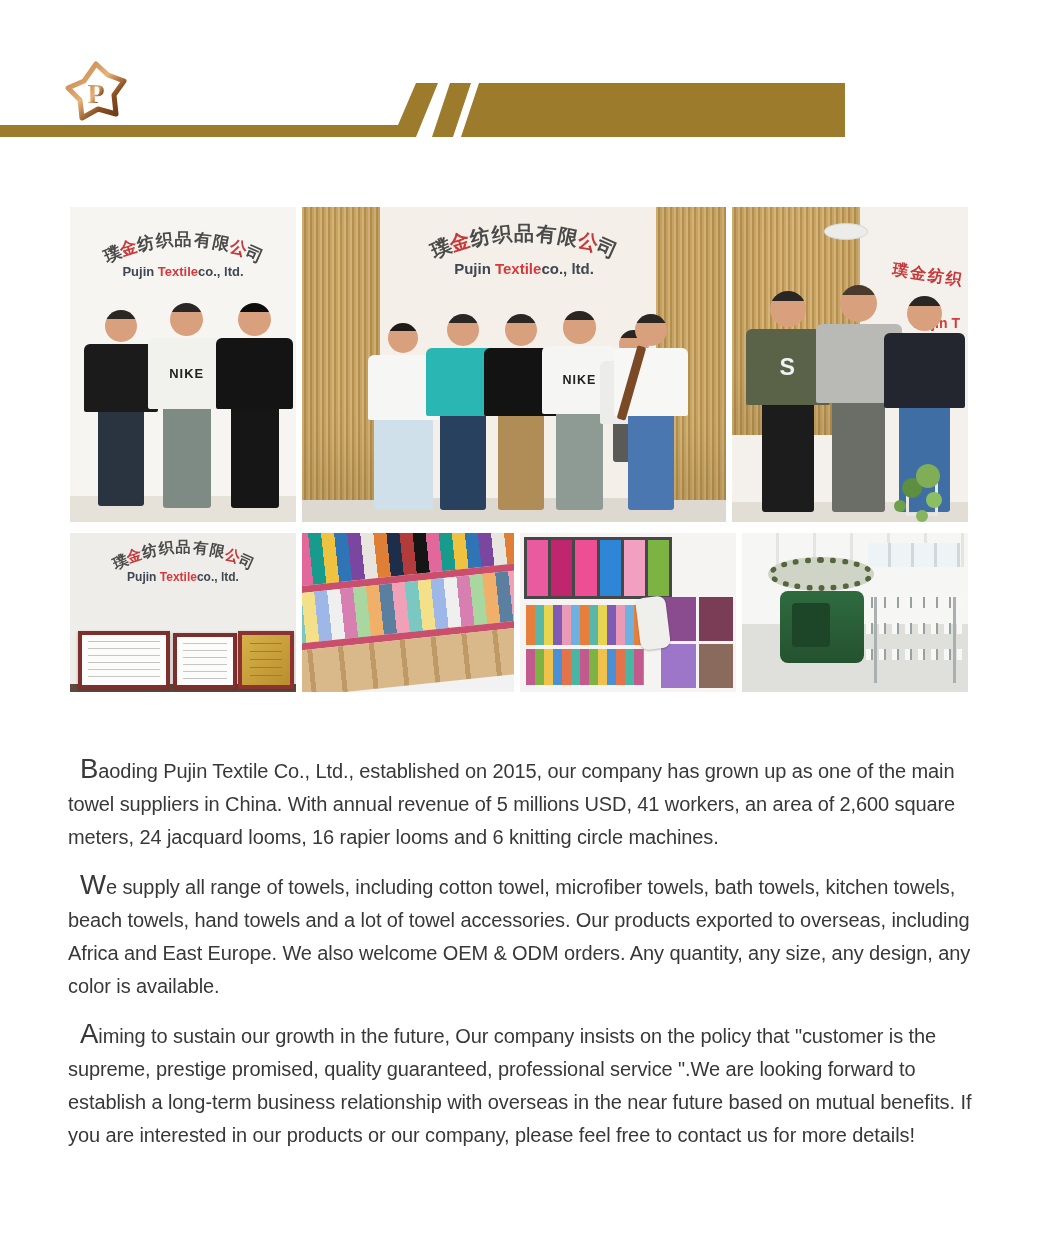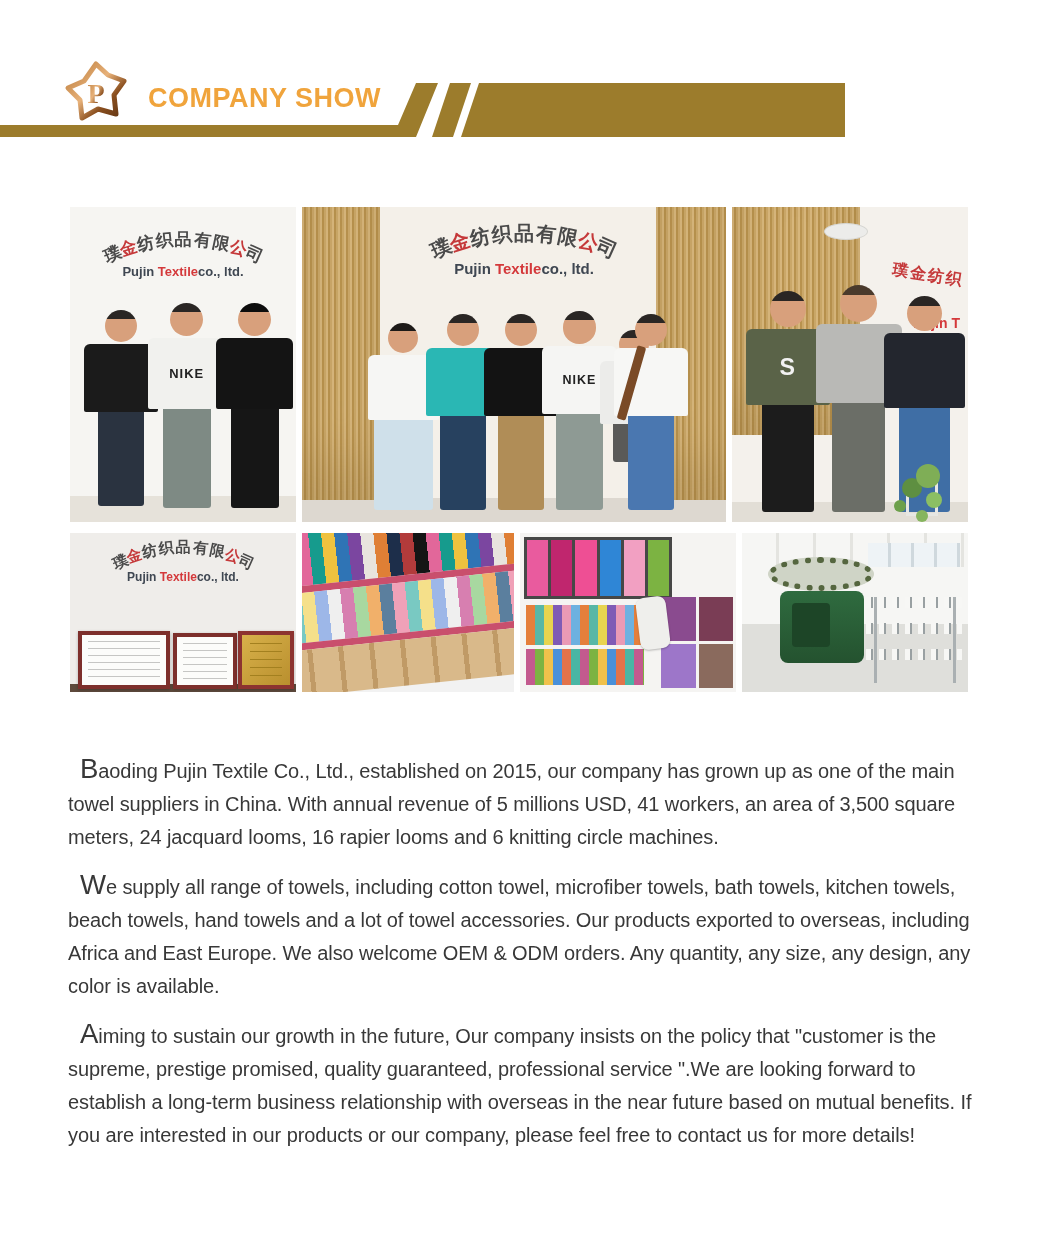--- a/index.html
+++ b/index.html
@@ -147,21 +147,20 @@
             <stop offset="0" stop-color="#b97a3a"></stop>
             <stop offset="0.45" stop-color="#e8b27a"></stop>
             <stop offset="0.7" stop-color="#8a4f1f"></stop>
             <stop offset="1" stop-color="#5f3413"></stop>
           </linearGradient>
         </defs>
         <path d="M32 4 L44 15 L60 21 L50 35 L52 54 L34 49 L18 58 L16 40 L4 28 L20 21 Z" fill="none" stroke="url(#lg)" stroke-width="5" stroke-linejoin="round"></path>
         <text x="32" y="43" text-anchor="middle" font-size="28" font-weight="bold" fill="url(#lg)" font-family="Liberation Serif, serif">P</text>
       </svg>
     </div>
-    <div class="hdr-title">COMPANY SHOW</div>
   </div>
 
   <div class="gallery">
 
     <div class="g-row top">
 
       <figure class="photo" style="width:226px;margin:0;">
         <div class="floor" style="height:26px;"></div>
         <div class="sign" style="top:24px;">
           <div class="sign-cn" style="font-size:17px;">
@@ -345,18 +344,18 @@
         <div class="rack" style="top:64px;"></div>
         <div class="rack" style="top:90px;"></div>
         <div class="rack" style="top:116px;"></div>
         <div class="rleg" style="left:132px;top:64px;height:86px;"></div>
         <div class="rleg" style="right:12px;top:64px;height:86px;"></div>
       </figure>
     </div>
   </div>
 
   <div class="about">
-    <p>Baoding Pujin Textile Co., Ltd., established on 2015, our company has grown up as one of the main towel suppliers in China. With annual revenue of 5 millions USD, 41 workers, an area of 3,500 square meters, 24 jacquard looms, 16 rapier looms and 6 knitting circle machines.</p>
+    <p>Baoding Pujin Textile Co., Ltd., established on 2015, our company has grown up as one of the main towel suppliers in China. With annual revenue of 5 millions USD, 41 workers, an area of 2,600 square meters, 24 jacquard looms, 16 rapier looms and 6 knitting circle machines.</p>
     <p>We supply all range of towels, including cotton towel, microfiber towels, bath towels, kitchen towels, beach towels, hand towels and a lot of towel accessories. Our products exported to overseas, including Africa and East Europe. We also welcome OEM &amp; ODM orders. Any quantity, any size, any design, any color is available.</p>
     <p>Aiming to sustain our growth in the future, Our company insists on the policy that "customer is the supreme, prestige promised, quality guaranteed, professional service ".We are looking forward to establish a long-term business relationship with overseas in the near future based on mutual benefits. If you are interested in our products or our company, please feel free to contact us for more details!</p>
   </div>
 
 </div>
 
 </body></html>

